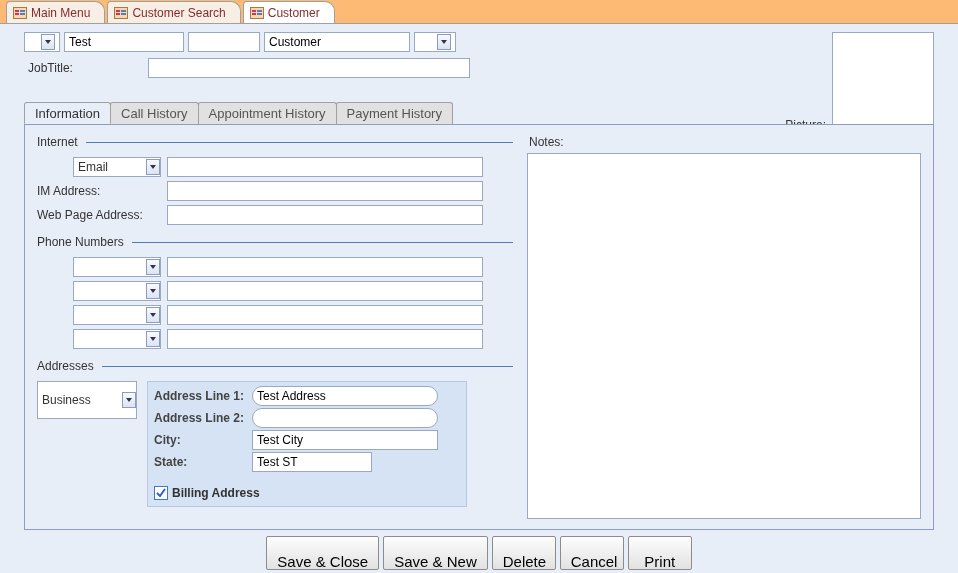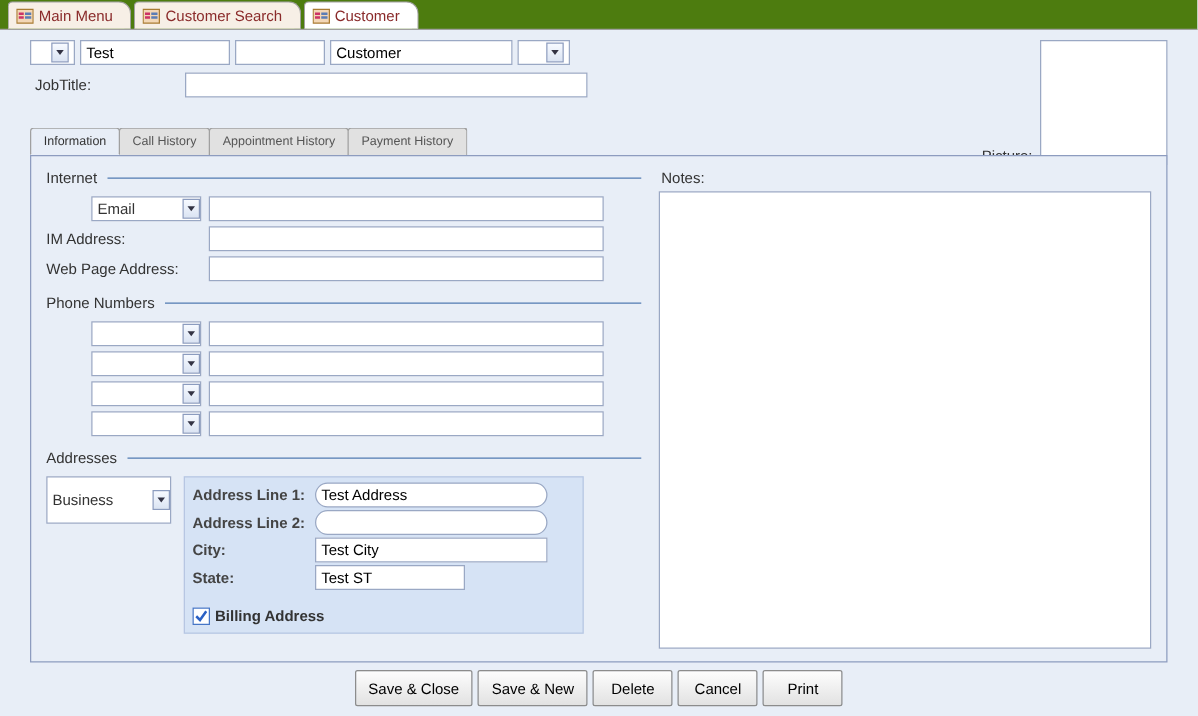--- a/index.html
+++ b/index.html
@@ -13,21 +13,21 @@
     height: 573px;
     overflow: hidden;
   }
 
   
   .doc-tabs {
     display: flex;
     align-items: flex-end;
     height: 24px;
     padding-left: 6px;
-    background: #4d7c0f;
+    background: #fdba74;
     border-bottom: 1px solid #a0a0a0;
     gap: 2px;
   }
   .doc-tab {
     display: flex;
     align-items: center;
     height: 22px;
     padding: 0 14px 0 6px;
     border: 1px solid #a0a0a0;
     border-bottom: none;
@@ -119,21 +119,21 @@
     align-items: flex-end;
     height: 22px;
   }
   .inner-tab {
     height: 22px;
     padding: 0 10px;
     border: 1px solid #a0a0a0;
     border-bottom: none;
     background: #e1e1e1;
     color: #555;
-    font-size: 10px;
+    font-size: 13px;
     display: inline-flex;
     align-items: center;
     border-top-left-radius: 3px;
     border-top-right-radius: 3px;
     margin-right: -1px;
     cursor: default;
   }
   .inner-tab.active {
     background: #e8eef7;
     color: #333;
@@ -210,24 +210,24 @@
     min-height: 356px;
   }
 
   
   .rec-buttons {
     position: relative;
     display:flex; gap:4px; justify-content:center;
     margin-top: 6px;
   }
   .btn {
-    height:29px; padding:0 10px;
+    height:15px; padding:16px 10px;
     border:1px solid #8c8c8c;
     background:linear-gradient(#fdfdfd,#e2e2e2);
-    font-family:inherit; font-size:12px;
+    font-family:inherit; font-size:15px;
     cursor:default;
     border-radius:2px;
   }
 </style>
 </head>
 <body>
 
 <div class="doc-tabs">
   <div class="doc-tab">
     <span class="form-ico">

